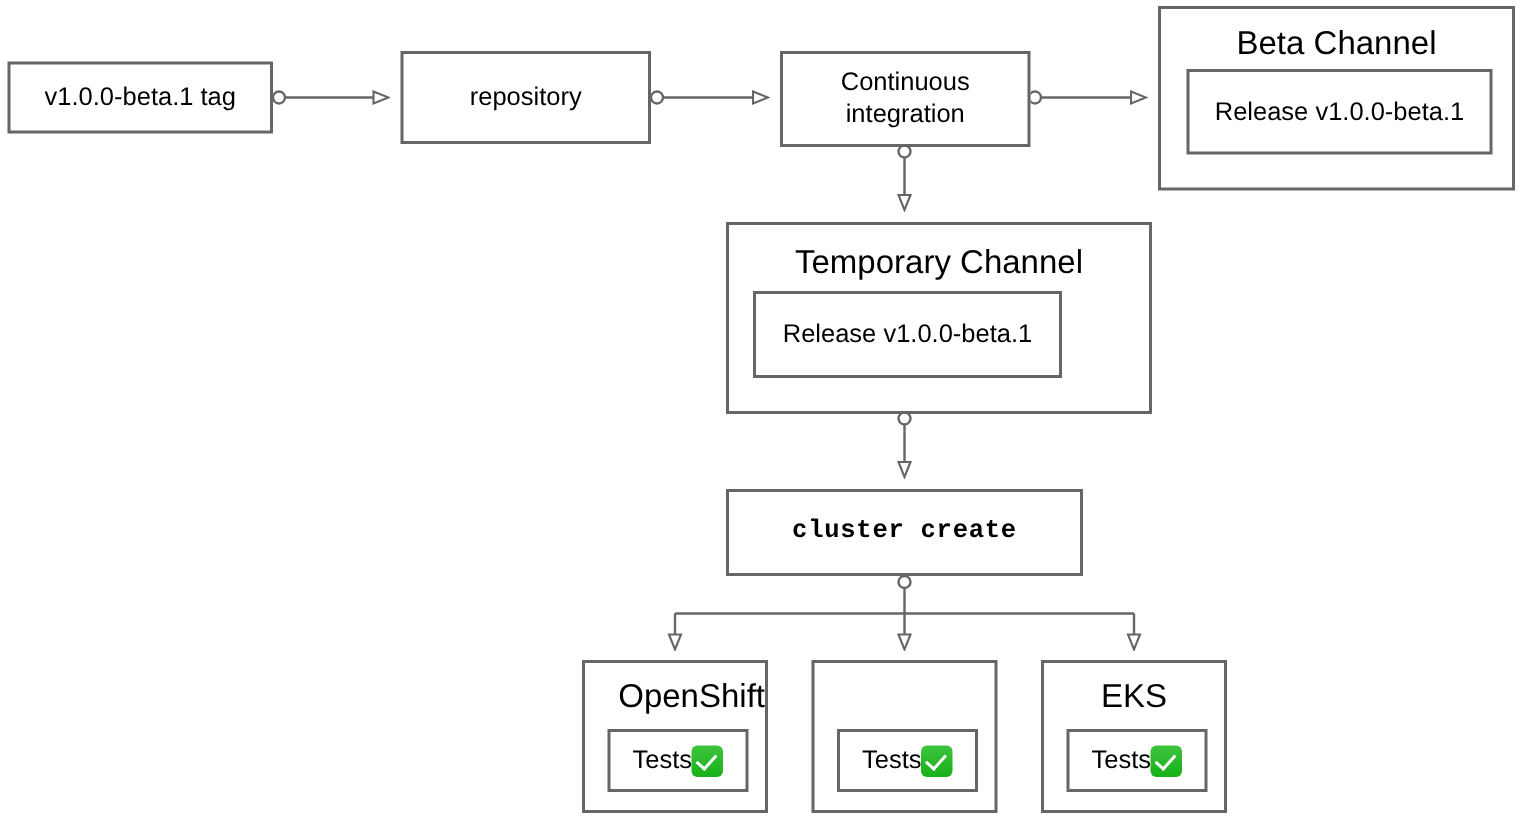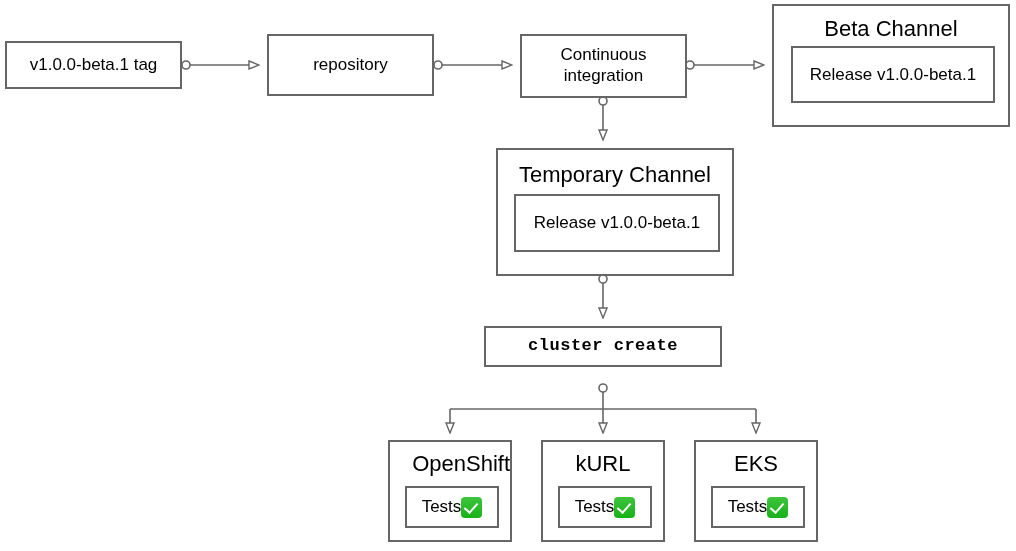--- a/index.html
+++ b/index.html
@@ -165,43 +165,42 @@
     </span>
   </div>
 
   <div class="group" style="left:772px; top:4px; width:238px; height:123px;">
     <div class="group-title" style="top:10px;">Beta Channel</div>
     <div class="inner-box" style="left:17px; top:40px; width:204px; height:57px;">
       <span>Release v1.0.0-beta.1</span>
     </div>
   </div>
 
-  <div class="group" style="left:484px; top:148px; width:238px; height:128px;margin-left:12px;">
+  <div class="group" style="left:484px; top:148px; width:284px; height:128px;">
     <div class="group-title" style="top:12px;">Temporary Channel</div>
     <div class="inner-box" style="left:16px; top:44px; width:206px; height:58px;">
       <span>Release v1.0.0-beta.1</span>
     </div>
   </div>
 
-  <div class="node mono" style="left:484px; top:326px; width:238px; height:41px;">
+  <div class="node mono" style="left:484px; top:326px; width:238px; height:58px;">
     <span>cluster create</span>
   </div>
 
   <div class="group" style="left:388px; top:440px; width:124px; height:102px;">
     <div class="group-title" style="top:9px;text-align:right;">OpenShift</div>
     <div class="inner-box" style="left:15px; top:44px; width:94px; height:42px;">
       <span class="test-row">
         <span>Tests</span>
         <span class="check-icon"></span>
       </span>
     </div>
   </div>
 
   <div class="group" style="left:541px; top:440px; width:124px; height:102px;">
-    <div class="group-title" style="top:9px;">kURL</div>
     <div class="inner-box" style="left:15px; top:44px; width:94px; height:42px;">
       <span class="test-row">
         <span>Tests</span>
         <span class="check-icon"></span>
       </span>
     </div>
   </div>
 
   <div class="group" style="left:694px; top:440px; width:124px; height:102px;">
     <div class="group-title" style="top:9px;">EKS</div>

